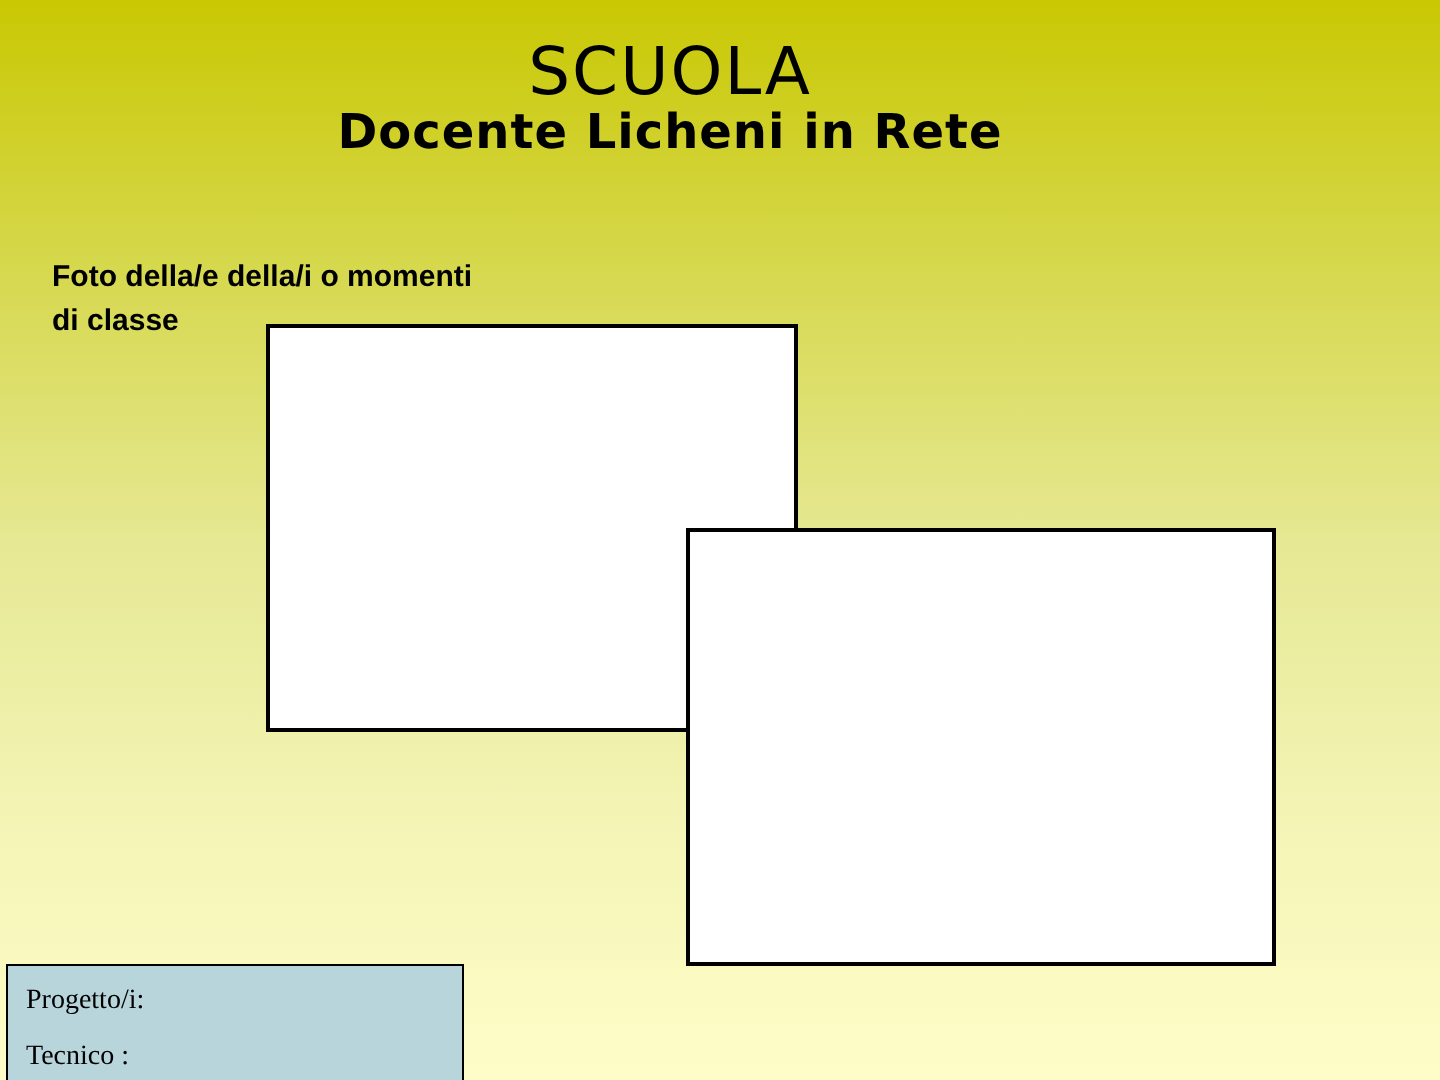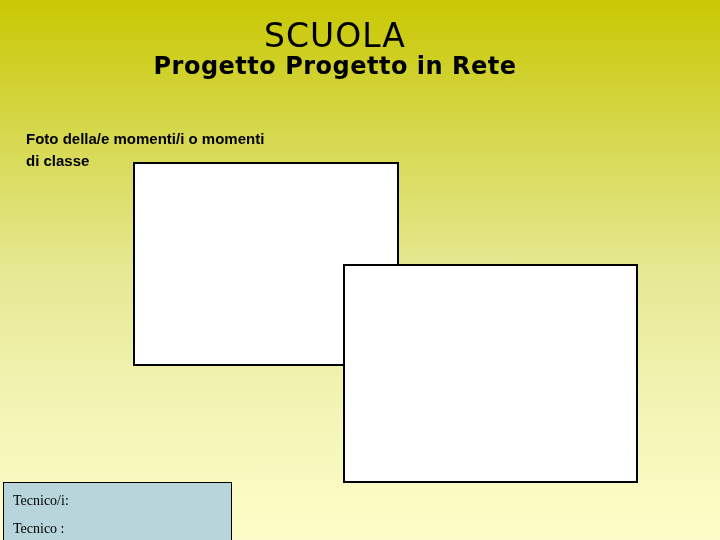--- a/index.html
+++ b/index.html
@@ -95,30 +95,30 @@
     color: #000;
   }
 </style>
 </head>
 <body>
 
 <div class="slide">
 
   <div class="title-block">
     <div class="title-main">SCUOLA</div>
-    <div class="title-sub">Progetto Progetto in Rete</div>
+    <div class="title-sub">Docente Licheni in Rete</div>
   </div>
 
   <div class="caption">
-    <div>Foto della/e momenti/i o momenti</div>
+    <div>Foto della/e della/i o momenti</div>
     <div>di classe</div>
   </div>
 
   <div class="photo photo-1"></div>
 
   <div class="photo photo-2"></div>
 
   <div class="info-box">
-    <div class="info-line">Tecnico/i:</div>
+    <div class="info-line">Progetto/i:</div>
     <div class="info-line">Tecnico :</div>
   </div>
 
 </div>
 
 </body></html>

